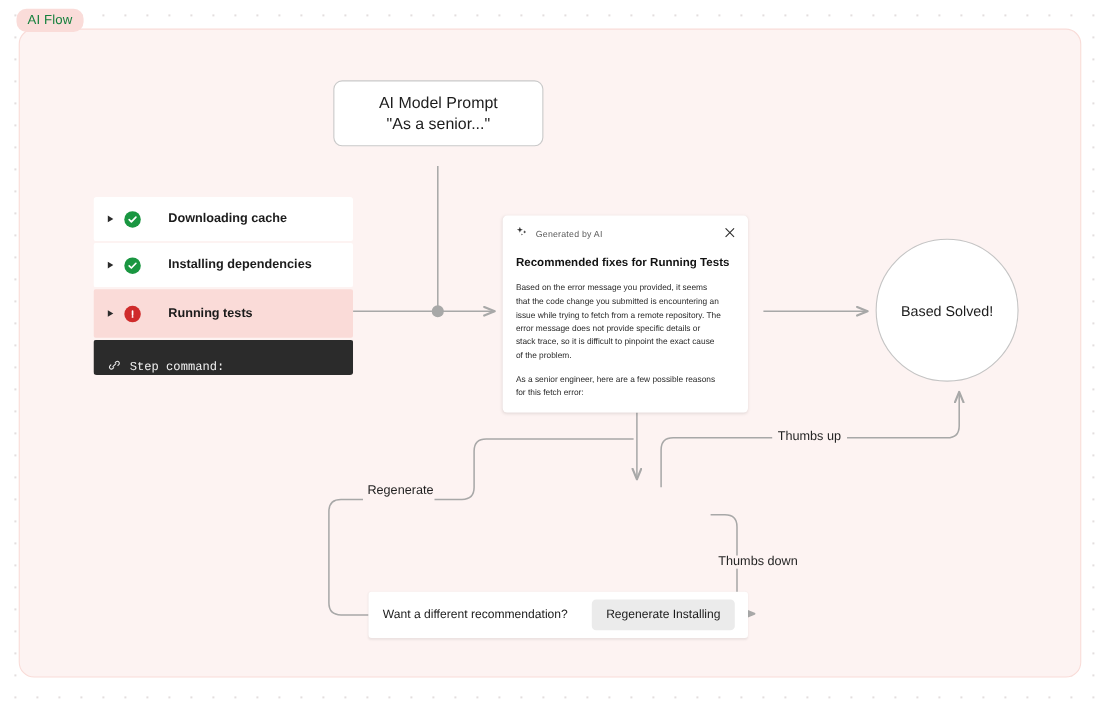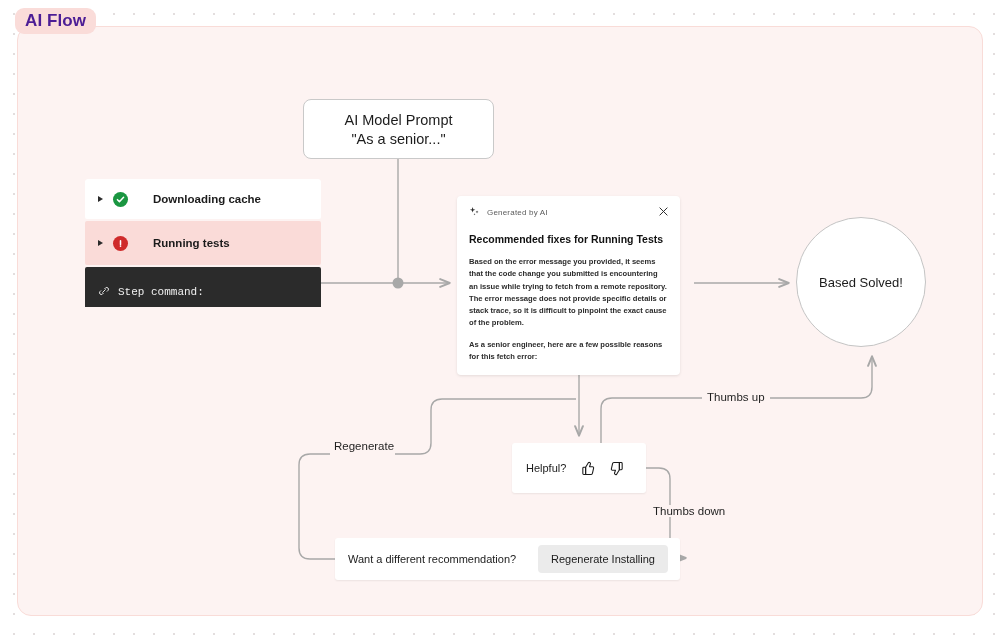--- a/index.html
+++ b/index.html
@@ -32,23 +32,23 @@
     background: #fdf3f2;
     border: 1.5px solid #f9dcd8;
     border-radius: 14px;
     box-sizing: border-box;
   }
   .group-badge {
     position: absolute;
     left: 15px;
     top: 8px;
     background: #fadcd9;
-    color: #4c1d95;
-    font-size: 17px;
-    font-weight: bold;
+    color: #15803d;
+    font-size: 12px;
+    font-weight: normal;
     padding: 4px 10px 5px 10px;
     border-radius: 9px;
     letter-spacing: .1px;
     line-height: 1;
     z-index: 6;
   }
   svg.edges {
     position: absolute;
     inset: 0;
     width: 1000px;
@@ -57,21 +57,21 @@
     pointer-events: none;
   }
   .node {
     position: absolute;
     z-index: 3;
     box-sizing: border-box;
   }
 
   
   .prompt-node {
-    left: 303px; top: 99px;
+    left: 303px; top: 73px;
     width: 191px; height: 60px;
     background: #fff;
     border: 1.5px solid #c9c9c9;
     border-radius: 8px;
     display: flex;
     flex-direction: column;
     align-items: center;
     justify-content: center;
     gap: 3px;
   }
@@ -186,21 +186,21 @@
     color: #121212;
     font-weight: bold;
   }
   .ai-title .strong { font-weight: bold; }
   .ai-body {
     margin-top: 11px;
     font-size: 7.6px;
     line-height: 1.62;
     color: #2c2c2c;
   }
-  .ai-body p { margin: 0 0 9px 0; font-weight: bold; }
+  .ai-body p { margin: 0 12px 9px 0; }
 
   
   .solved-node {
     left: 796px; top: 217px;
     width: 130px; height: 130px;
     border-radius: 50%;
     background: #fff;
     border: 1.5px solid #c4c4c4;
     display: flex;
     align-items: center;
@@ -320,20 +320,29 @@
     <div class="step-row">
       <div class="caret"></div>
       <div class="status-icon ok">
         <svg width="9" height="9" viewBox="0 0 10 10">
             <path d="M1.6,5.2 L3.8,7.4 L8.4,2.6" fill="none" stroke="#fff" stroke-width="1.7" stroke-linecap="round" stroke-linejoin="round"></path>
           </svg>
       </div>
       <div class="step-label">Downloading cache</div>
     </div>
 
+    <div class="step-row">
+      <div class="caret"></div>
+      <div class="status-icon ok">
+        <svg width="9" height="9" viewBox="0 0 10 10">
+            <path d="M1.6,5.2 L3.8,7.4 L8.4,2.6" fill="none" stroke="#fff" stroke-width="1.7" stroke-linecap="round" stroke-linejoin="round"></path>
+          </svg>
+      </div>
+      <div class="step-label">Installing dependencies</div>
+    </div>
 
     <div class="step-row error">
       <div class="caret"></div>
       <div class="status-icon err">
         <svg width="9" height="9" viewBox="0 0 10 10">
             <path d="M5,2 L5,6" stroke="#fff" stroke-width="1.7" stroke-linecap="round"></path>
             <circle cx="5" cy="7.9" r="0.95" fill="#fff"></circle>
           </svg>
       </div>
       <div class="step-label">Running tests</div>
@@ -371,37 +380,20 @@
     <div class="ai-body">
       <p>Based on the error message you provided, it seems that the code change you submitted is encountering an issue while trying to fetch from a remote repository. The error message does not provide specific details or stack trace, so it is difficult to pinpoint the exact cause of the problem.</p>
       <p>As a senior engineer, here are a few possible reasons for this fetch error:</p>
     </div>
   </div>
 
   <div class="node solved-node">
     <span class="solved-label">Based Solved!</span>
   </div>
 
-  <div class="node helpful-node">
-    <span class="helpful-label">Helpful?</span>
-    <span class="thumb-btn">
-      <svg width="17" height="17" viewBox="0 0 20 20">
-        <path d="M5.6,8.6 L7.8,8.6 L7.8,17 L5.6,17 A1.1,1.1 0 0 1 4.5,15.9 L4.5,9.7 A1.1,1.1 0 0 1 5.6,8.6 Z" fill="none" stroke="#1b1b1b" stroke-width="1.25" stroke-linejoin="round"></path>
-        <path d="M7.8,8.6 L11.0,3.2 A1.5,1.5 0 0 1 13.4,4.9 L12.4,7.9 L16.0,7.9 A1.3,1.3 0 0 1 17.2,9.6 L15.8,15.6 A1.6,1.6 0 0 1 14.3,17 L7.8,17 Z" fill="none" stroke="#1b1b1b" stroke-width="1.25" stroke-linejoin="round"></path>
-      </svg>
-    </span>
-    <span class="thumb-btn">
-      <svg width="17" height="17" viewBox="0 0 20 20">
-        <g transform="rotate(180 10 10)">
-          <path d="M5.6,8.6 L7.8,8.6 L7.8,17 L5.6,17 A1.1,1.1 0 0 1 4.5,15.9 L4.5,9.7 A1.1,1.1 0 0 1 5.6,8.6 Z" fill="none" stroke="#1b1b1b" stroke-width="1.25" stroke-linejoin="round"></path>
-          <path d="M7.8,8.6 L11.0,3.2 A1.5,1.5 0 0 1 13.4,4.9 L12.4,7.9 L16.0,7.9 A1.3,1.3 0 0 1 17.2,9.6 L15.8,15.6 A1.6,1.6 0 0 1 14.3,17 L7.8,17 Z" fill="none" stroke="#1b1b1b" stroke-width="1.25" stroke-linejoin="round"></path>
-        </g>
-      </svg>
-    </span>
-  </div>
 
   <div class="node regen-node">
     <span class="regen-label">Want a different recommendation?</span>
     <span class="regen-btn">Regenerate Installing</span>
   </div>
 
   <div class="edge-label" id="label-thumbs-up">Thumbs up</div>
   <div class="edge-label" id="label-thumbs-down">Thumbs down</div>
   <div class="edge-label" id="label-regenerate">Regenerate</div>
 

